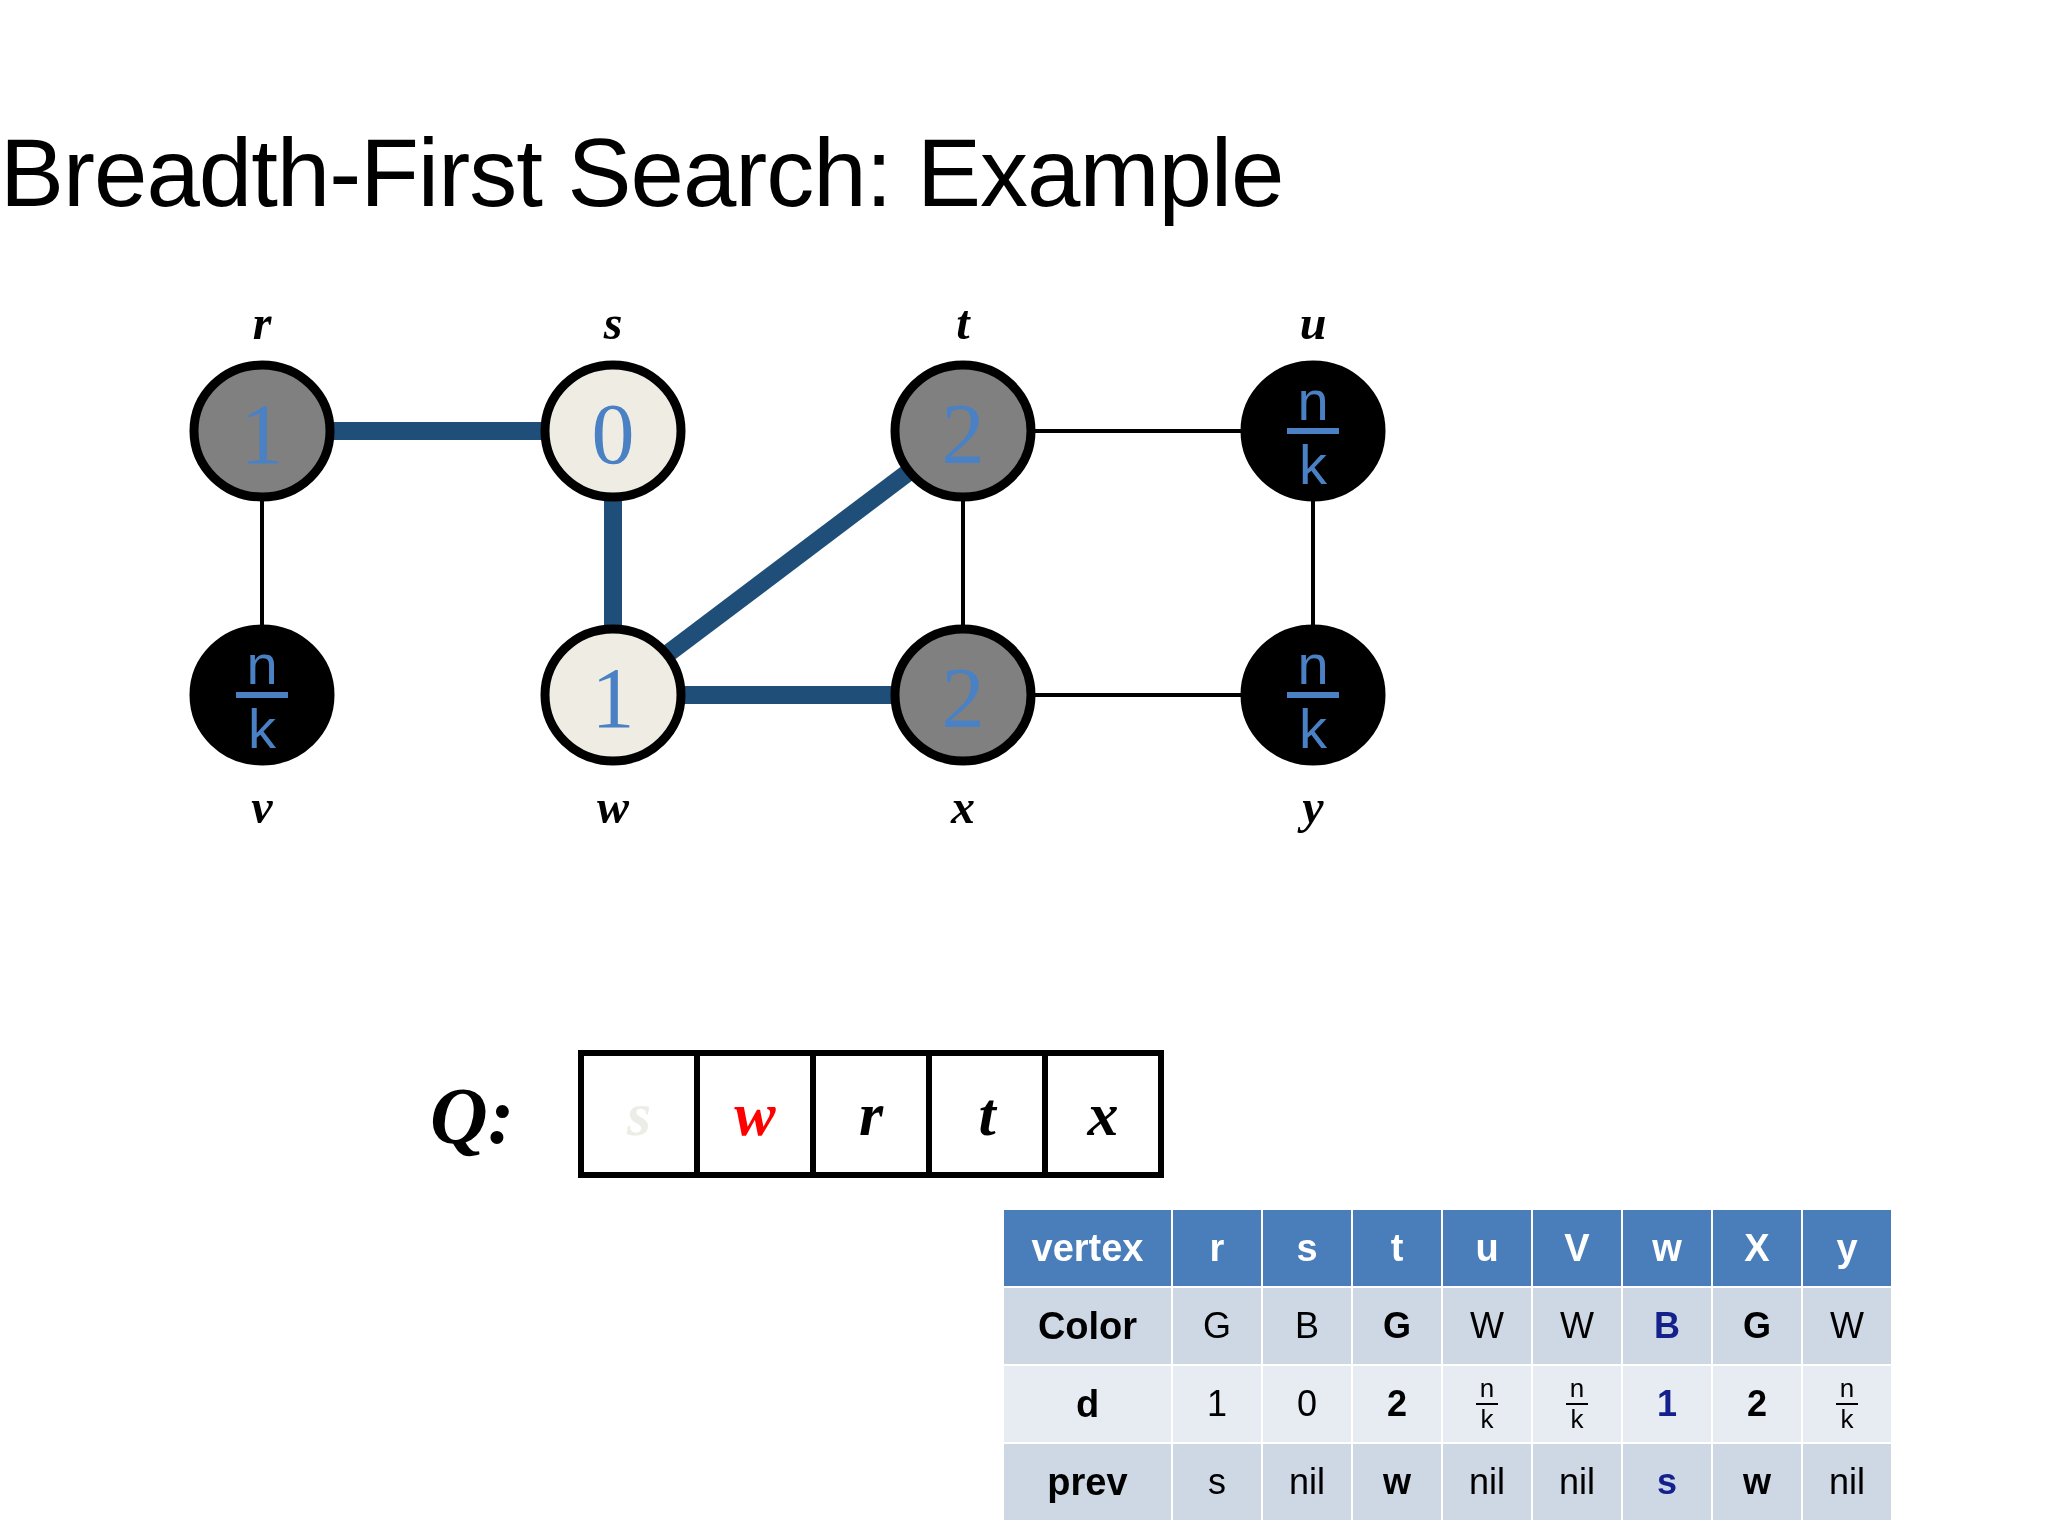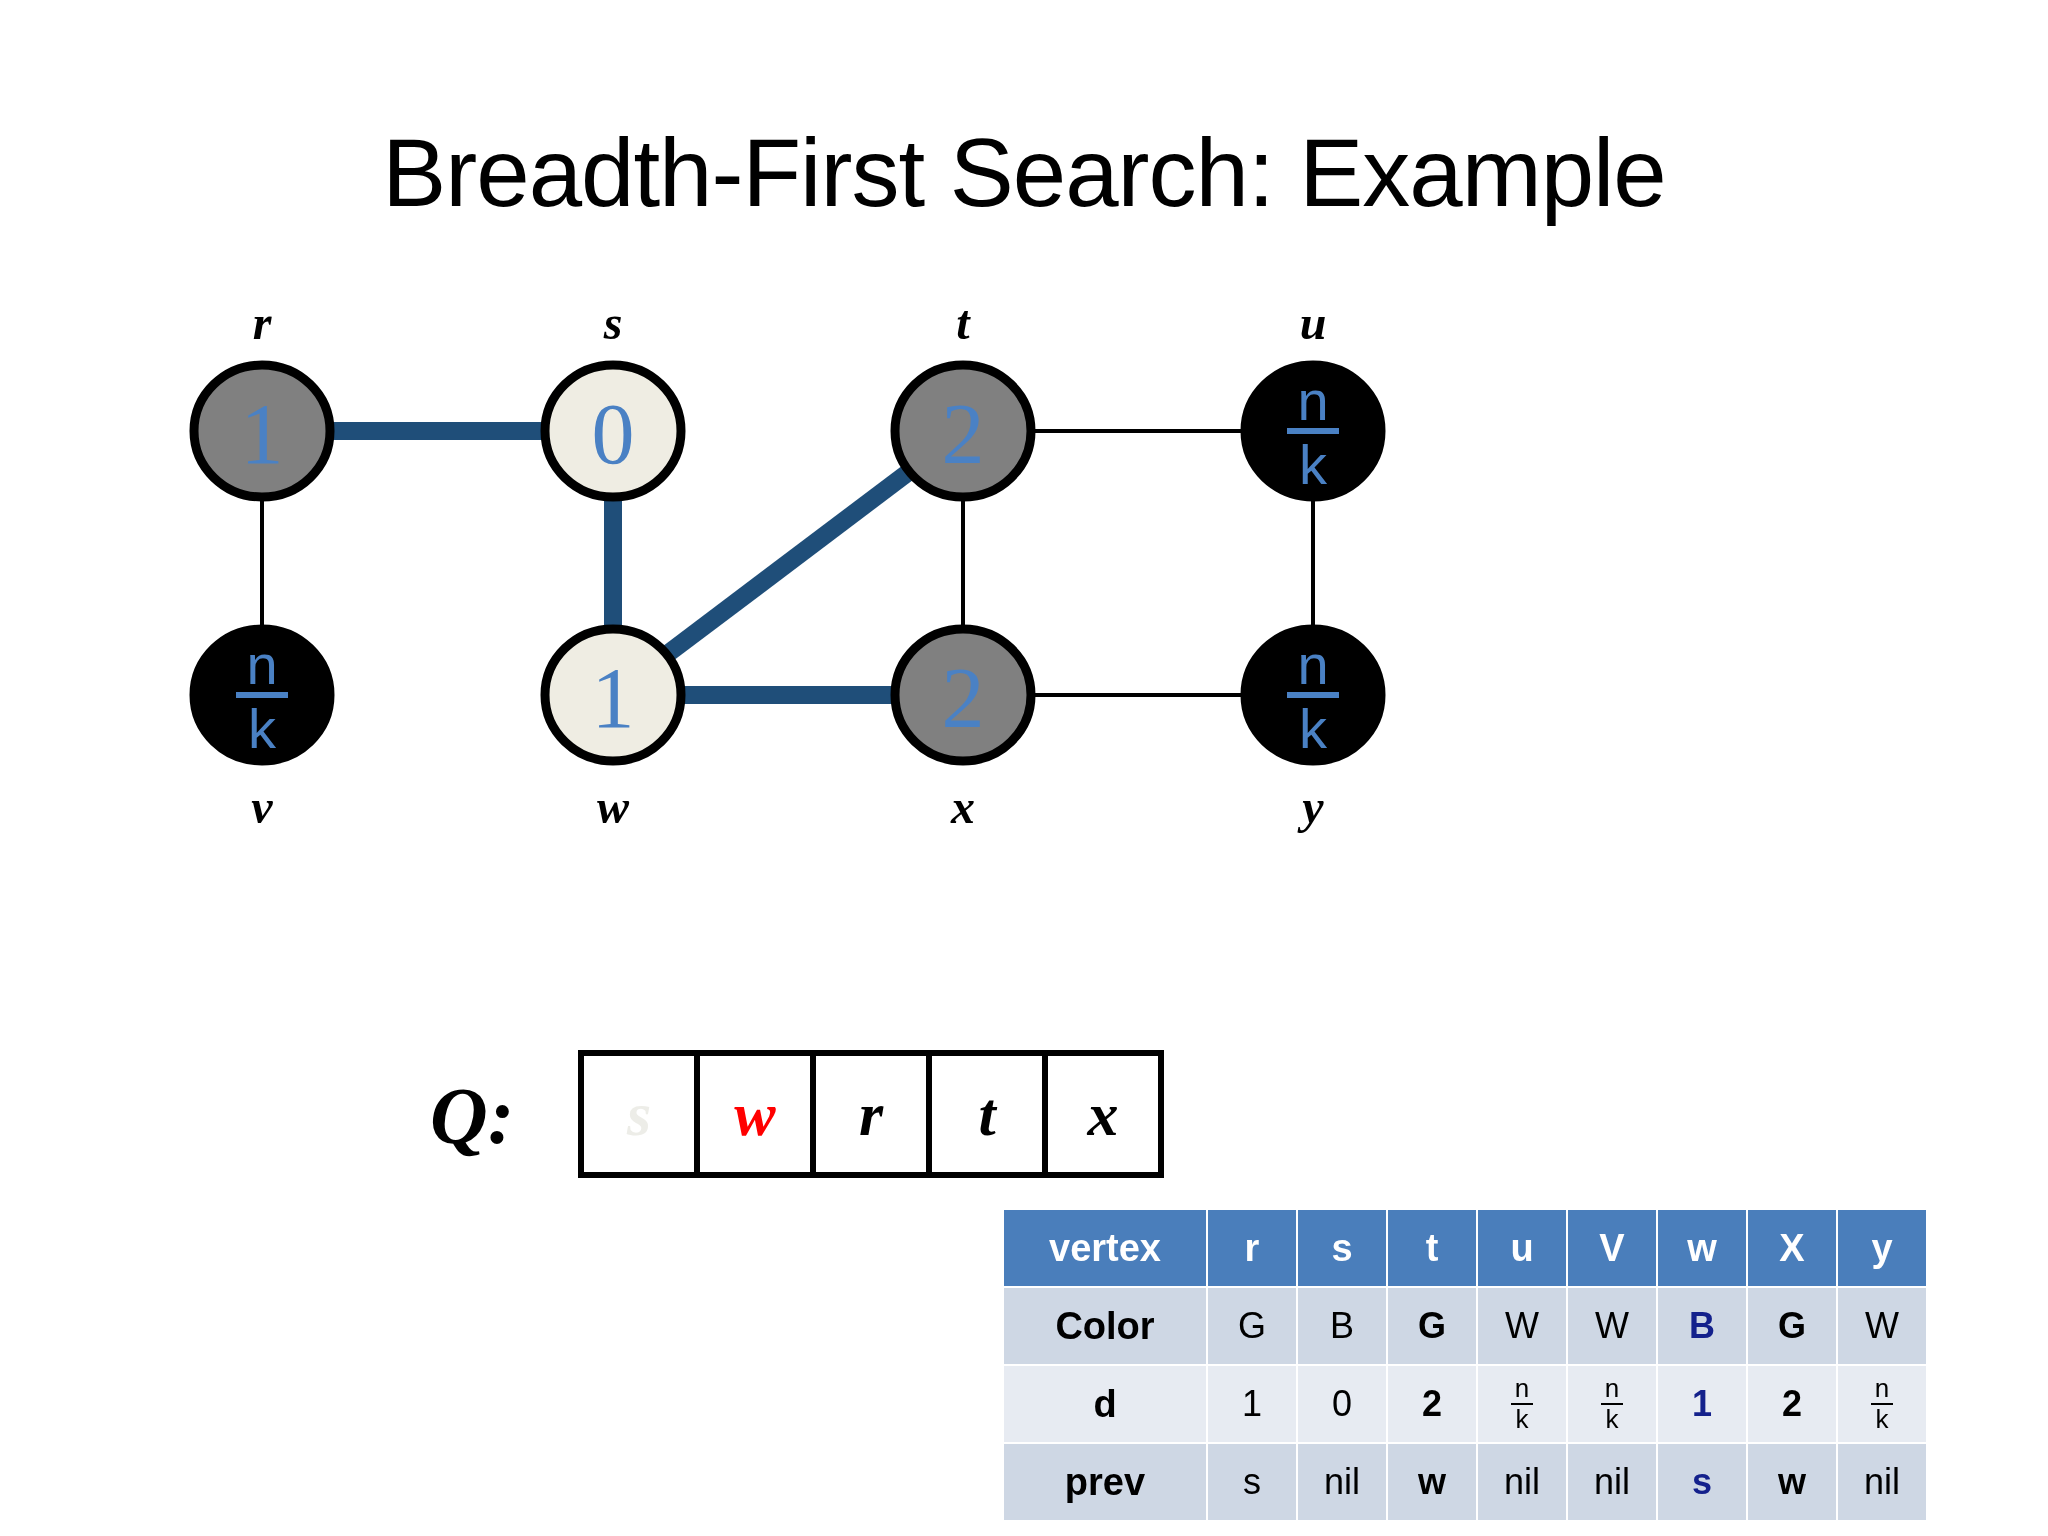--- a/index.html
+++ b/index.html
@@ -14,21 +14,20 @@
     overflow: hidden;
     font-family: "Liberation Sans", sans-serif;
   }
 
   
   #slide-title {
     position: absolute;
     left: 0;
     top: 118px;
     width: 2048px;
-    text-align: center;
     font-family: "Liberation Sans", sans-serif;
     font-size: 96px;
     font-weight: 400;
     color: #000000;
     letter-spacing: -1px;
     white-space: nowrap;
   }
 
   
   #graph-svg {
@@ -142,21 +141,21 @@
     font-weight: 400;
     color: #000000;
     height: 76px;
   }
   #state-table th {
     background: #4A7EBB;
     color: #ffffff;
     font-weight: bold;
     font-size: 38px;
   }
-  #state-table th.corner { width: 202px; }
+  #state-table th.corner { width: 167px; }
   #state-table th.vcol   { width: 88px; }
   #state-table .rowhdr {
     font-weight: bold;
     font-size: 38px;
   }
   #state-table tr.band-a td { background: #CED7E4; margin-left: 33px; }
   #state-table tr.band-b td { background: #E7EBF2; }
   #state-table td.hl {
     color: #14218C;
     font-weight: bold;

